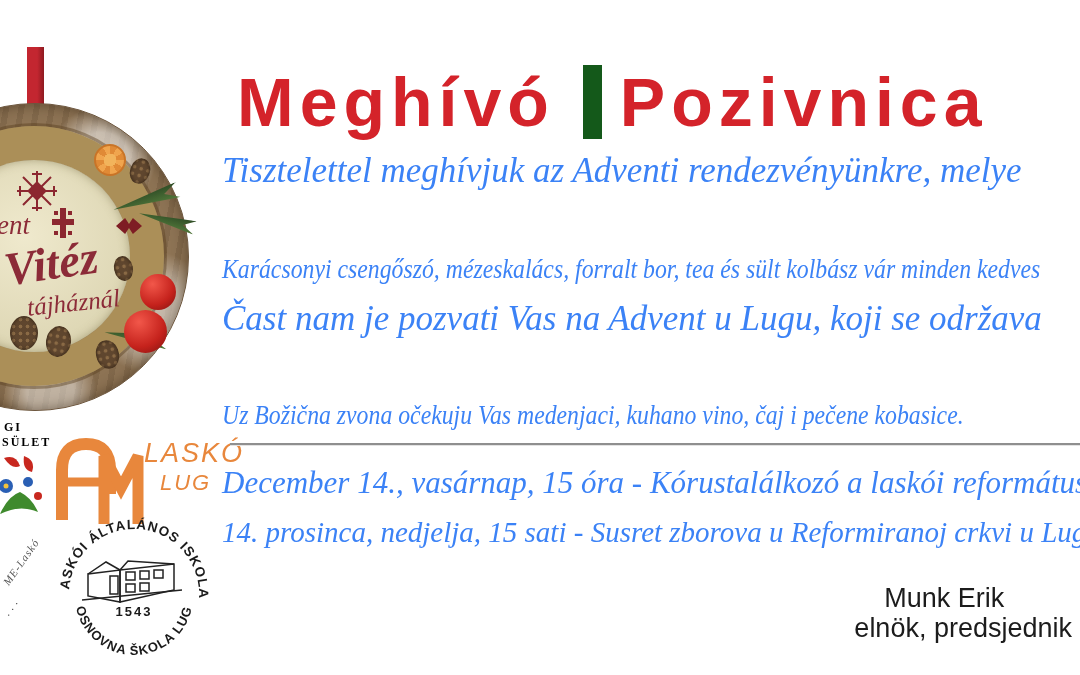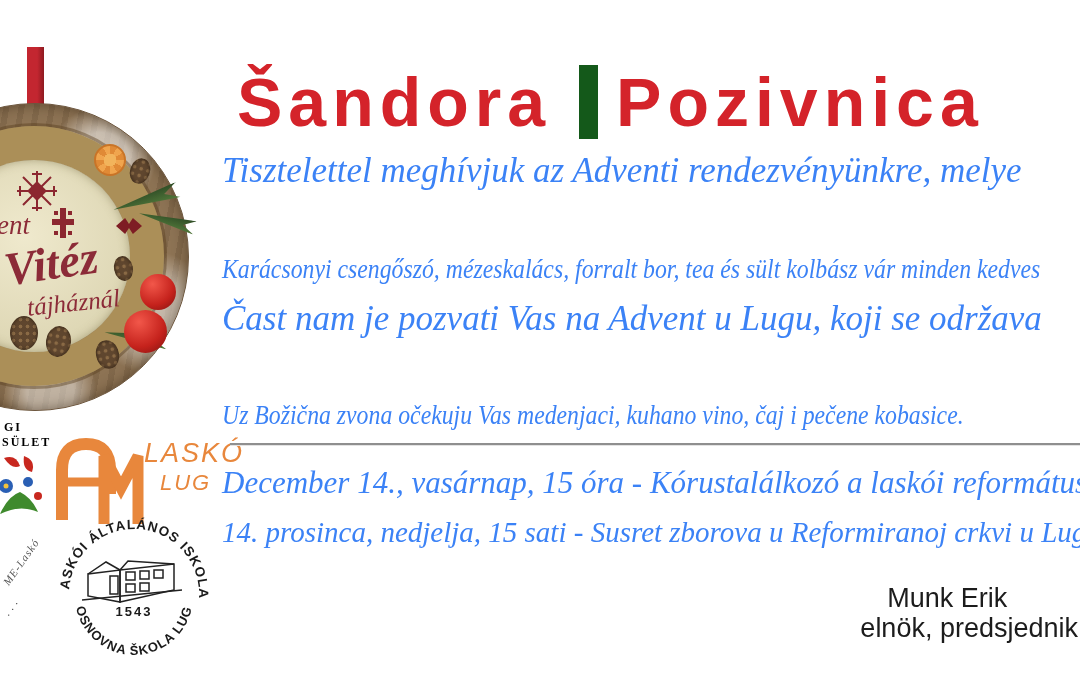--- a/index.html
+++ b/index.html
@@ -15,21 +15,21 @@
   .serif-note{font-style:italic;font-size:27px;line-height:34px;}
   .cond{display:inline-block;transform:scaleX(.88);transform-origin:0 50%;}
   .addr{font-size:27px;}
   .divider{position:absolute;left:230px;top:443px;width:850px;height:2px;background:#8f8f8f;
            border-bottom:1px solid #e3e3e3;}
   .event-hu{top:465px;font-style:italic;font-size:31px;}
   .event-hr{top:516px;font-style:italic;font-size:29px;}
   .sig{position:absolute;right:0;top:583px;text-align:center;font-family:"Liberation Sans",sans-serif;
        font-size:27px;line-height:30px;color:#1c1c1c;}
   .sig .name{margin-right:46px;display:block;}
-  .sig .role{margin-right:2px;display:block;}
+  .sig .role{margin-right:8px;display:block;}
   
   .ribbon{position:absolute;left:27px;top:47px;width:17px;height:64px;
           background:linear-gradient(90deg,#c32630 0 60%,#8e1a20);z-index:1;}
   .wood{position:absolute;left:-119px;top:103px;width:306px;height:306px;border-radius:50%;
         background:
           radial-gradient(circle at 72% 18%,rgba(255,255,255,.55) 0 8%,transparent 16%),
           radial-gradient(circle at 88% 68%,rgba(255,255,255,.5) 0 9%,transparent 18%),
           radial-gradient(circle at 55% 94%,rgba(255,255,255,.45) 0 7%,transparent 14%),
           repeating-linear-gradient(100deg,rgba(60,40,20,.14) 0 6px,rgba(0,0,0,0) 6px 15px),
           #8d7354;
@@ -164,21 +164,21 @@
       <rect x="102" y="60" width="9" height="8"></rect>
       <rect x="74" y="74" width="9" height="8"></rect>
       <rect x="88" y="73" width="9" height="8"></rect>
       <rect x="58" y="66" width="8" height="18"></rect>
       <path d="M30 90 L130 80"></path>
     </g>
     <text x="82" y="106" font-size="13" letter-spacing="2" text-anchor="middle">1543</text>
   </svg>
 
   <div class="title-row">
-    <span class="title-word">Šandora</span>
+    <span class="title-word">Meghívó</span>
     <span class="title-bar"></span>
     <span class="title-word">Pozivnica</span>
   </div>
 
   <div class="line serif-big" style="top:150px">Tisztelettel meghívjuk az Adventi rendezvényünkre, melye</div>
   <div class="line serif-note" style="top:252px">
     <span class="cond">Karácsonyi csengőszó, mézeskalács, forralt bor, tea és sült kolbász vár minden kedves</span>
   </div>
   <div class="line serif-big" style="top:298px">Čast nam je pozvati Vas na Advent u Lugu, koji se održava</div>
   <div class="line serif-note" style="top:398px">

